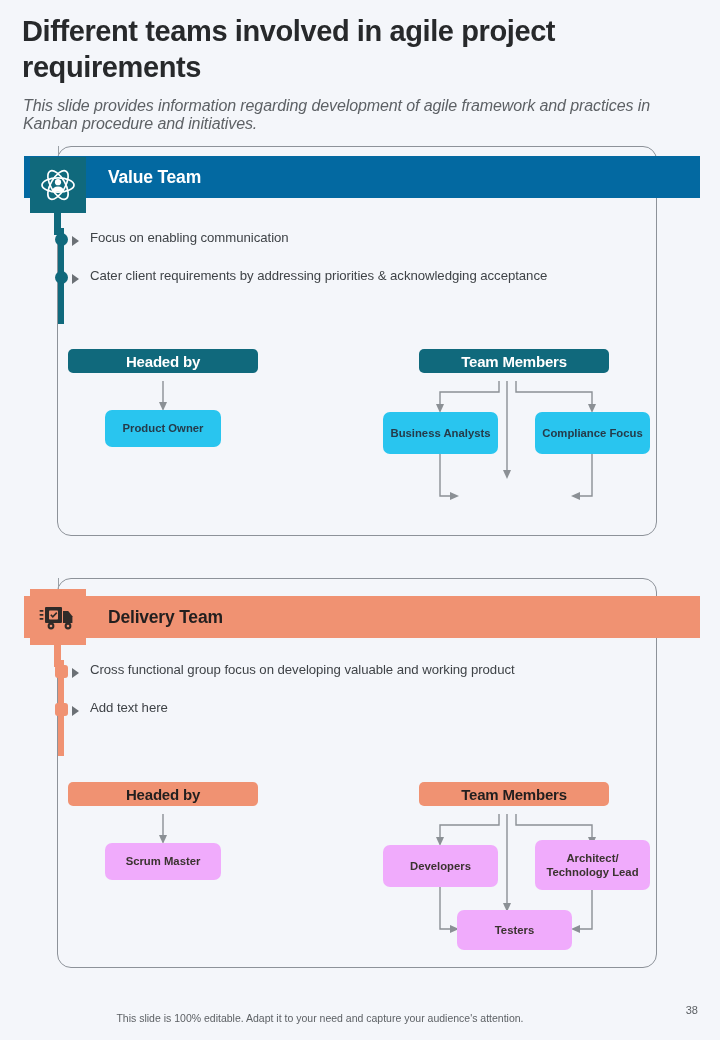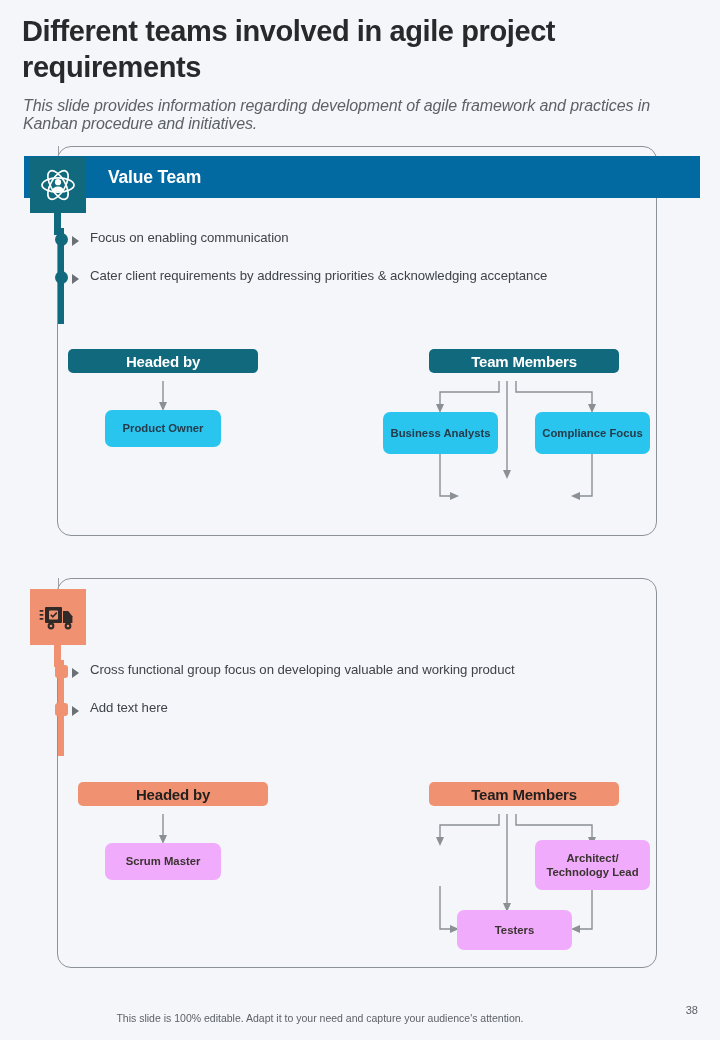--- a/index.html
+++ b/index.html
@@ -95,21 +95,21 @@
   }
 
   
   .head-box {
     position: absolute; width: 190px; height: 24px;
     display: flex; align-items: center; justify-content: center;
     border-radius: 5px;
     font-size: 15px; font-weight: bold; letter-spacing: -0.2px;
   }
   .head-box.teal { background: #10697c; color: #ffffff; }
-  .head-box.orange { background: #f09272; color: #221f1f; margin-left: 10px; }
+  .head-box.orange { background: #f09272; color: #221f1f; }
 
   .node-box {
     position: absolute;
     display: flex; align-items: center; justify-content: center;
     text-align: center; border-radius: 7px;
     font-size: 11.3px; font-weight: bold; line-height: 1.28;
     padding: 4px 6px;
   }
   .node-box.cyan { background: #29c5ef; color: #253b4a; }
   .node-box.salmon { background: #f0abfc; color: #3b3330; }
@@ -197,20 +197,23 @@
     <polygon points="459,496 450,492 450,500" fill="#8b9095"></polygon>
     <polygon points="571,496 580,492 580,500" fill="#8b9095"></polygon>
   </svg>
 
   <div class="node-box cyan" style="left:383px; top:412px; width:115px; height:42px;">Business Analysts</div>
   <div class="node-box cyan" style="left:535px; top:412px; width:115px; height:42px;">Compliance Focus</div>
 
   <div class="card" id="card-delivery"></div>
   <div class="tile-upline" id="upline-delivery"></div>
 
+  <div class="title-bar" id="bar-delivery">
+    <span class="title-bar-label">Delivery Team</span>
+  </div>
 
   <div class="icon-tile" id="tile-delivery">
     <svg width="38" height="32" viewBox="0 0 38 32">
       <g fill="#2f2a28">
         <rect x="6" y="6" width="17" height="16" rx="1"></rect>
         <path d="M24 10h5.2l4.2 5.2V22H24z"></path>
         <rect x="0.5" y="9" width="4" height="1.7" rx="0.8"></rect>
         <rect x="0.5" y="13" width="4" height="1.7" rx="0.8"></rect>
         <rect x="0.5" y="17" width="4" height="1.7" rx="0.8"></rect>
         <circle cx="12" cy="25" r="3.4"></circle>
@@ -255,19 +258,20 @@
       <path d="M440 886 L440 929 L452 929"></path>
       <path d="M592 890 L592 929 L578 929"></path>
     </g>
     <polygon points="440,846 436,837 444,837" fill="#8b9095"></polygon>
     <polygon points="592,846 588,837 596,837" fill="#8b9095"></polygon>
     <polygon points="507,912 503,903 511,903" fill="#8b9095"></polygon>
     <polygon points="459,929 450,925 450,933" fill="#8b9095"></polygon>
     <polygon points="571,929 580,925 580,933" fill="#8b9095"></polygon>
   </svg>
 
+  <div class="node-box salmon" style="left:383px; top:845px; width:115px; height:42px;">Developers</div>
   <div class="node-box salmon" style="left:535px; top:840px; width:115px; height:50px;">Architect/ Technology Lead</div>
   <div class="node-box salmon" style="left:457px; top:910px; width:115px; height:40px;">Testers</div>
 
   <div class="footer-note">This slide is 100% editable. Adapt it to your need and capture your audience's attention.</div>
   <div class="page-num">38</div>
 
 </div>
 
 </body></html>

